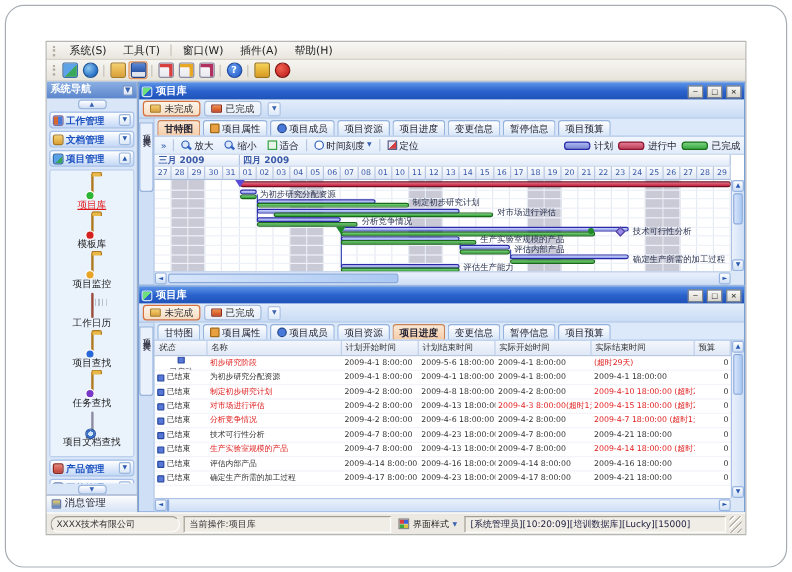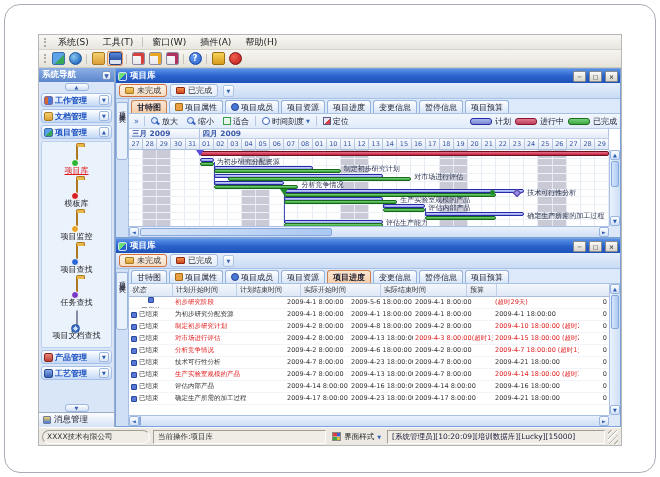--- a/index.html
+++ b/index.html
@@ -257,20 +257,21 @@
             </div>
             <div class="sb-pill">
               <span class="gico" data-icon="project"></span>
               <span class="glabel">项目管理</span>
               <span class="chev">▲</span>
             </div>
             <div class="sb-pane">
               <div class="sb-item sel"><span class="sico" data-icon="folder-green"></span><div class="silabel">项目库</div></div>
               <div class="sb-item"><span class="sico" data-icon="folder-red"></span><div class="silabel">模板库</div></div>
               <div class="sb-item"><span class="sico" data-icon="folder-star"></span><div class="silabel">项目监控</div></div>
+              <div class="sb-item"><span class="sico" data-icon="calendar"></span><div class="silabel">工作日历</div></div>
               <div class="sb-item"><span class="sico" data-icon="folder-search"></span><div class="silabel">项目查找</div></div>
               <div class="sb-item"><span class="sico" data-icon="folder-people"></span><div class="silabel">任务查找</div></div>
               <div class="sb-item"><span class="sico" data-icon="doc-search"></span><div class="silabel">项目文档查找</div></div>
             </div>
             <div class="sb-pill">
               <span class="gico" data-icon="product"></span>
               <span class="glabel">产品管理</span>
               <span class="chev">▼</span>
             </div>
             <div class="sb-pill">
@@ -538,20 +539,21 @@
                   <span class="tab">项目成员</span>
                   <span class="tab">项目资源</span>
                   <span class="tab active">项目进度</span>
                   <span class="tab">变更信息</span>
                   <span class="tab">暂停信息</span>
                   <span class="tab">项目预算</span>
                 </div>
               <div class="table-grid">
                 <div class="thead" id="t-header">
                     <div class="th" style="width: 44px; font-style: italic;">状态</div>
+                    <div class="th" style="width: 112px;">名称</div>
                     <div class="th" style="width: 64px;">计划开始时间</div>
                     <div class="th" style="width: 64px;">计划结束时间</div>
                     <div class="th" style="width: 80px;">实际开始时间</div>
                     <div class="th" style="width: 86px;">实际结束时间</div>
                     <div class="th" style="width: 30px;">预算</div>
                   </div>
                 <div class="trows" id="t-rows">
                     <div class="tr">
                       <div class="td" style="width: 44px; flex-direction: column;">
                         <span class="rowico"></span>

